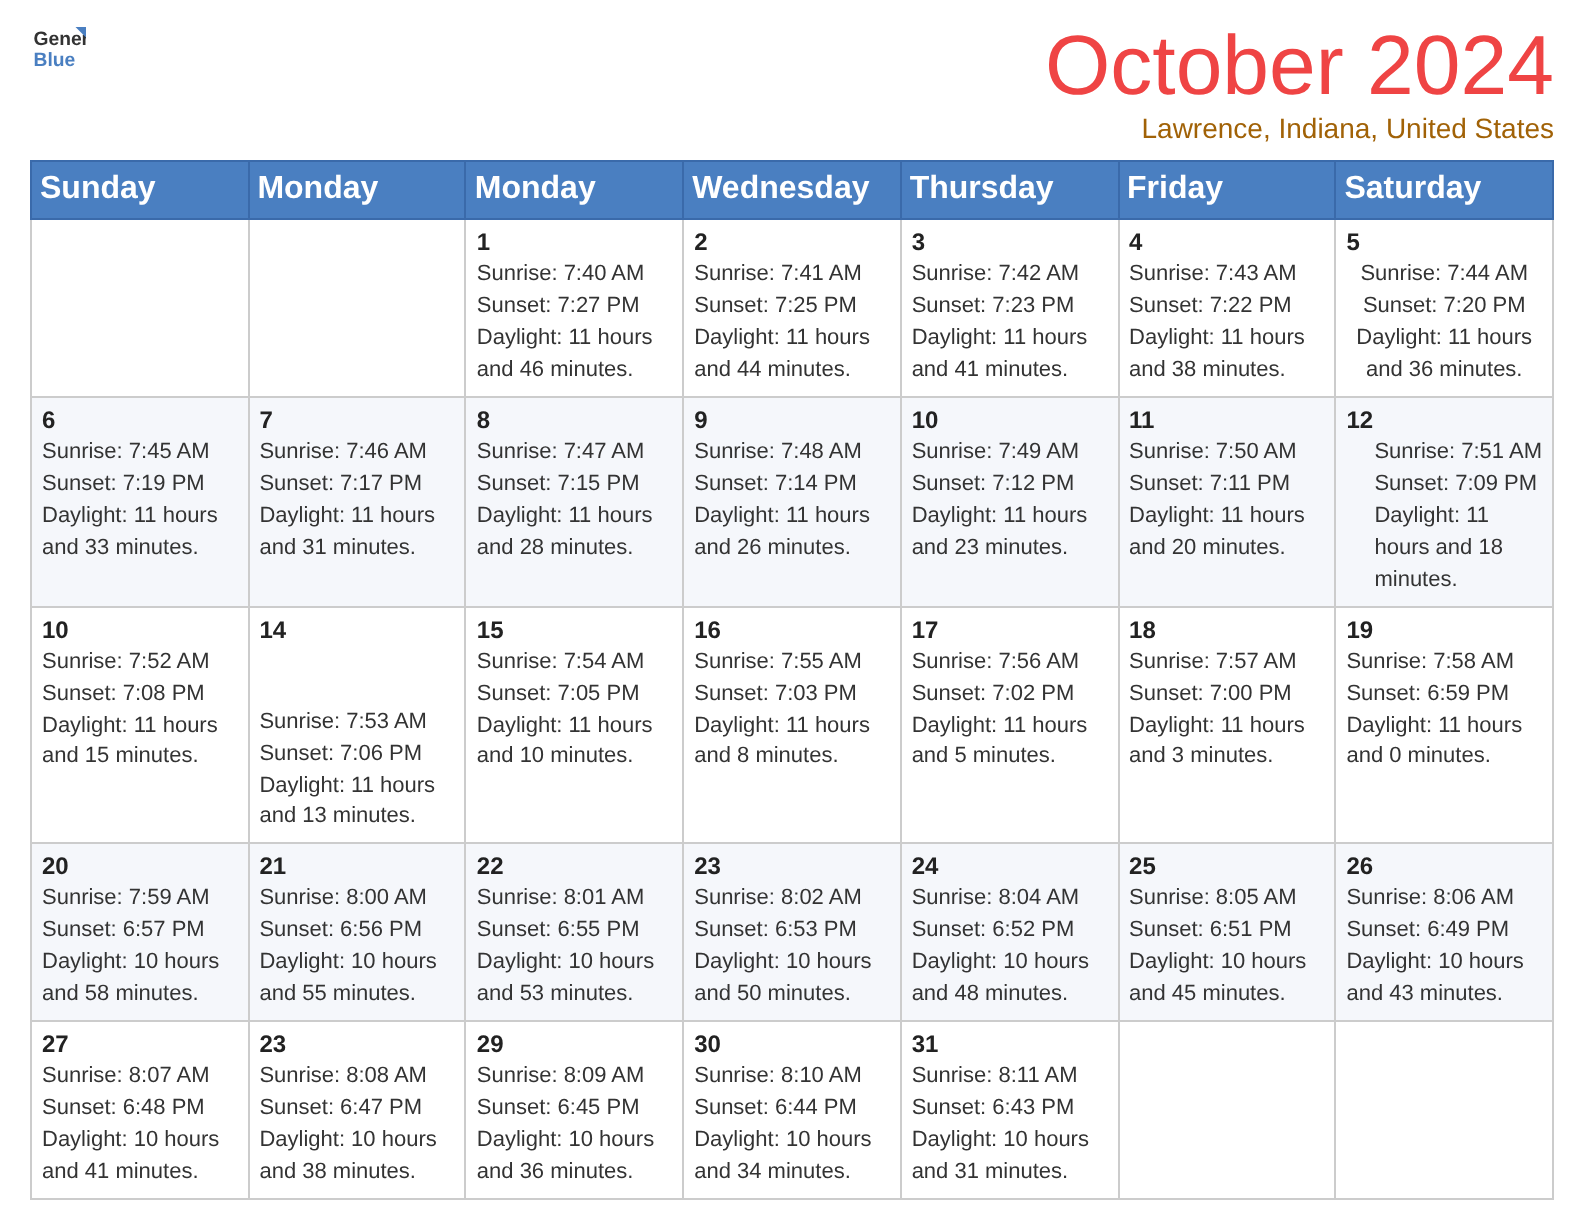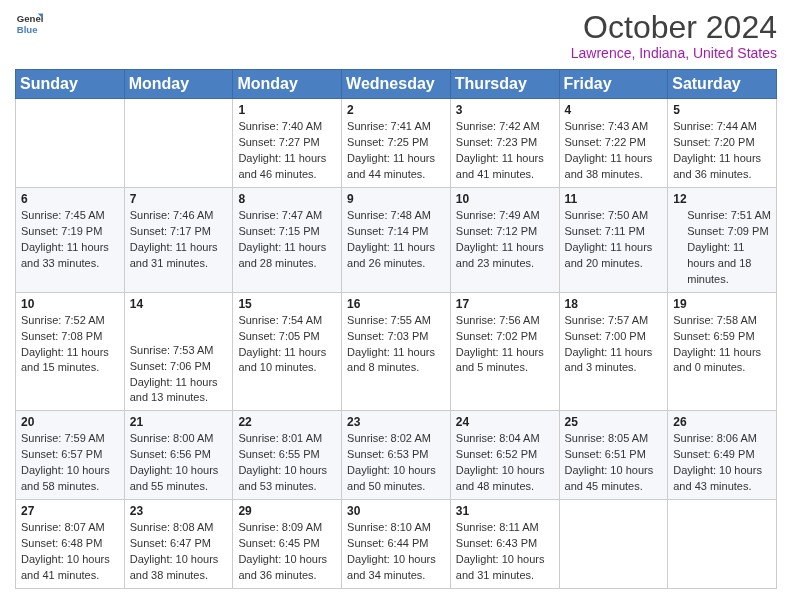--- a/index.html
+++ b/index.html
@@ -28,28 +28,28 @@
       gap: 4px;
     }
     .logo-icon {
       width: 28px;
       height: 28px;
     }
     .title-block {
       text-align: right;
     }
     .month-title {
-      font-size: 32px;
+      font-size: 42px;
       font-weight: 300;
-      color: #404040;
+      color: #ef4444;
       line-height: 1.1;
     }
     .location {
       font-size: 14px;
-      color: #a21caf;
+      color: #a16207;
     }
     .calendar {
       width: 100%;
       border-collapse: collapse;
       font-size: 10.5px;
     }
     .calendar thead th {
       background: #4a7fc1;
       color: #fff;
       font-size: 16px;
@@ -143,21 +143,21 @@
 Daylight: 11 hours and 41 minutes.</div>
           </td>
           <td>
             <span class="day-number">4</span>
             <div class="day-info" style="white-space: pre-line;">Sunrise: 7:43 AM
 Sunset: 7:22 PM
 Daylight: 11 hours and 38 minutes.</div>
           </td>
           <td>
             <span class="day-number">5</span>
-            <div class="day-info" style="white-space: pre-line;">Sunrise: 7:44 AM
+            <div class="day-info" style="white-space: pre-line; text-align: center;">Sunrise: 7:44 AM
 Sunset: 7:20 PM
 Daylight: 11 hours and 36 minutes.</div>
           </td>
         </tr>
         <tr>
           <td>
             <span class="day-number">6</span>
             <div class="day-info" style="white-space: pre-line;">Sunrise: 7:45 AM
 Sunset: 7:19 PM
 Daylight: 11 hours and 33 minutes.</div>

